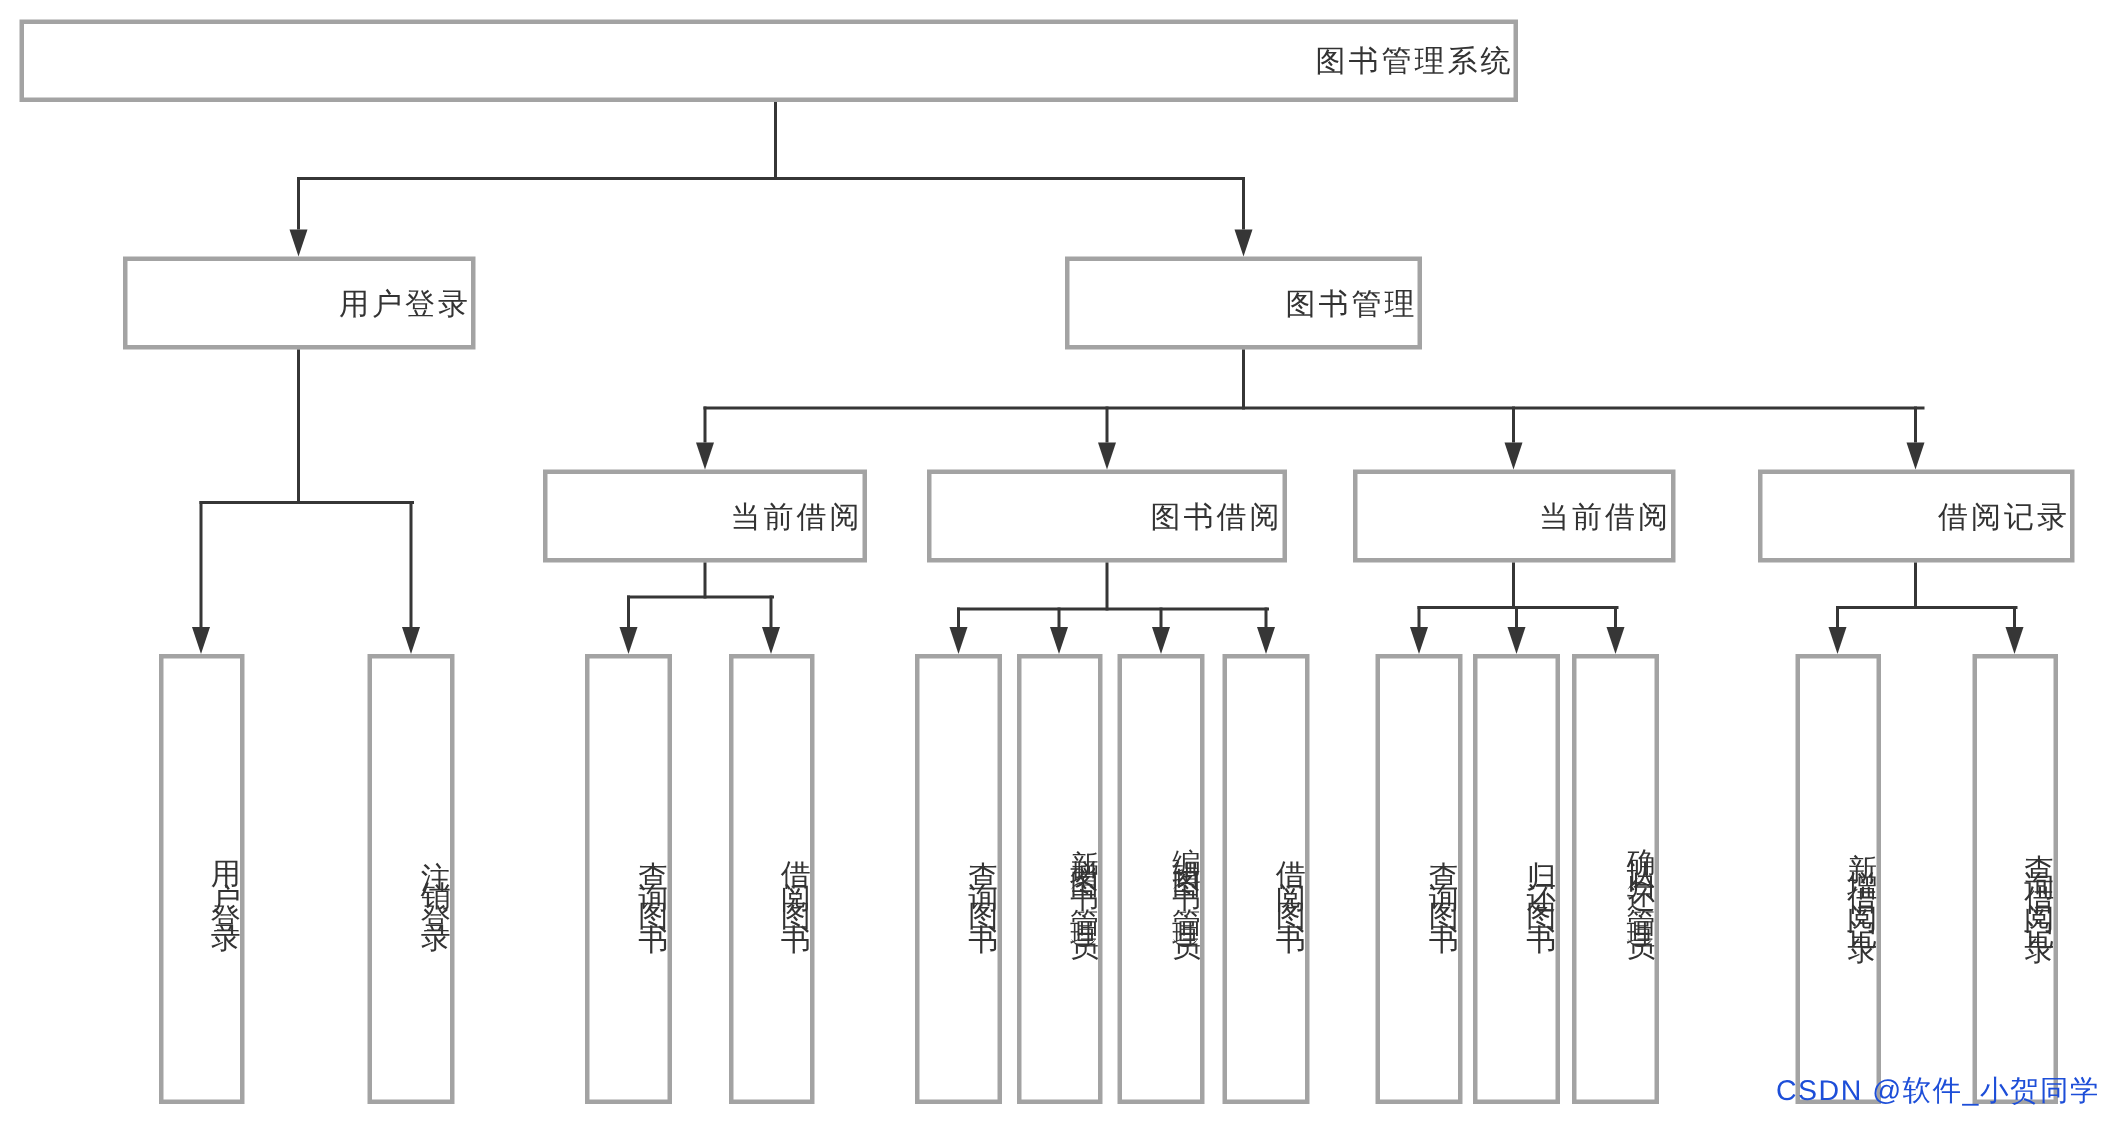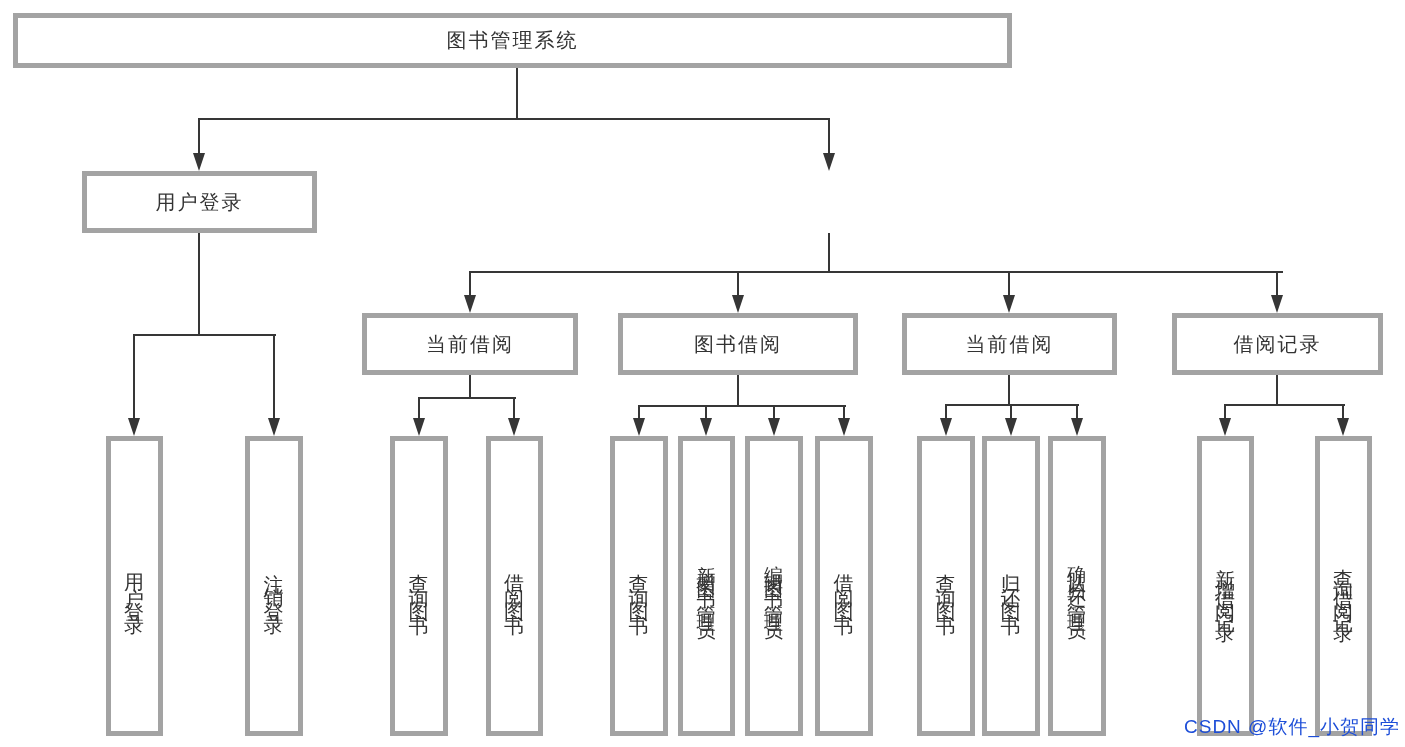--- a/index.html
+++ b/index.html
@@ -11,24 +11,24 @@
     position: relative;
     width: 1405px;
     height: 747px;
     background: #ffffff;
     overflow: hidden;
   }
   .node {
     position: absolute;
     box-sizing: border-box;
     background: #ffffff;
-    border: 5px solid #a3a3a3;
+    border: 3px solid #a3a3a3;
     display: flex;
     align-items: center;
-    justify-content: center;
+    justify-content: flex-end;
     color: #333333;
     font-size: 20px;
     letter-spacing: 2px;
     white-space: nowrap;
   }
   .leaf .lbl {
     writing-mode: vertical-rl;
     text-orientation: mixed;
     letter-spacing: 14px;
     white-space: normal;
@@ -71,20 +71,23 @@
 <div id="stage">
 
   <div class="node" style="left:13px; top:13px; width:999px; height:55px;">
     <span class="lbl">图书管理系统</span>
   </div>
 
   <div class="node" style="left:82px; top:171px; width:235px; height:62px;">
     <span class="lbl">用户登录</span>
   </div>
 
+  <div class="node" style="left:710px; top:171px; width:238px; height:62px;">
+    <span class="lbl">图书管理</span>
+  </div>
 
   <div class="node" style="left:362px; top:313px; width:216px; height:62px;">
     <span class="lbl">当前借阅</span>
   </div>
 
   <div class="node" style="left:902px; top:313px; width:215px; height:62px;">
     <span class="lbl">当前借阅</span>
   </div>
 
   <div class="node" style="left:618px; top:313px; width:240px; height:62px;">

